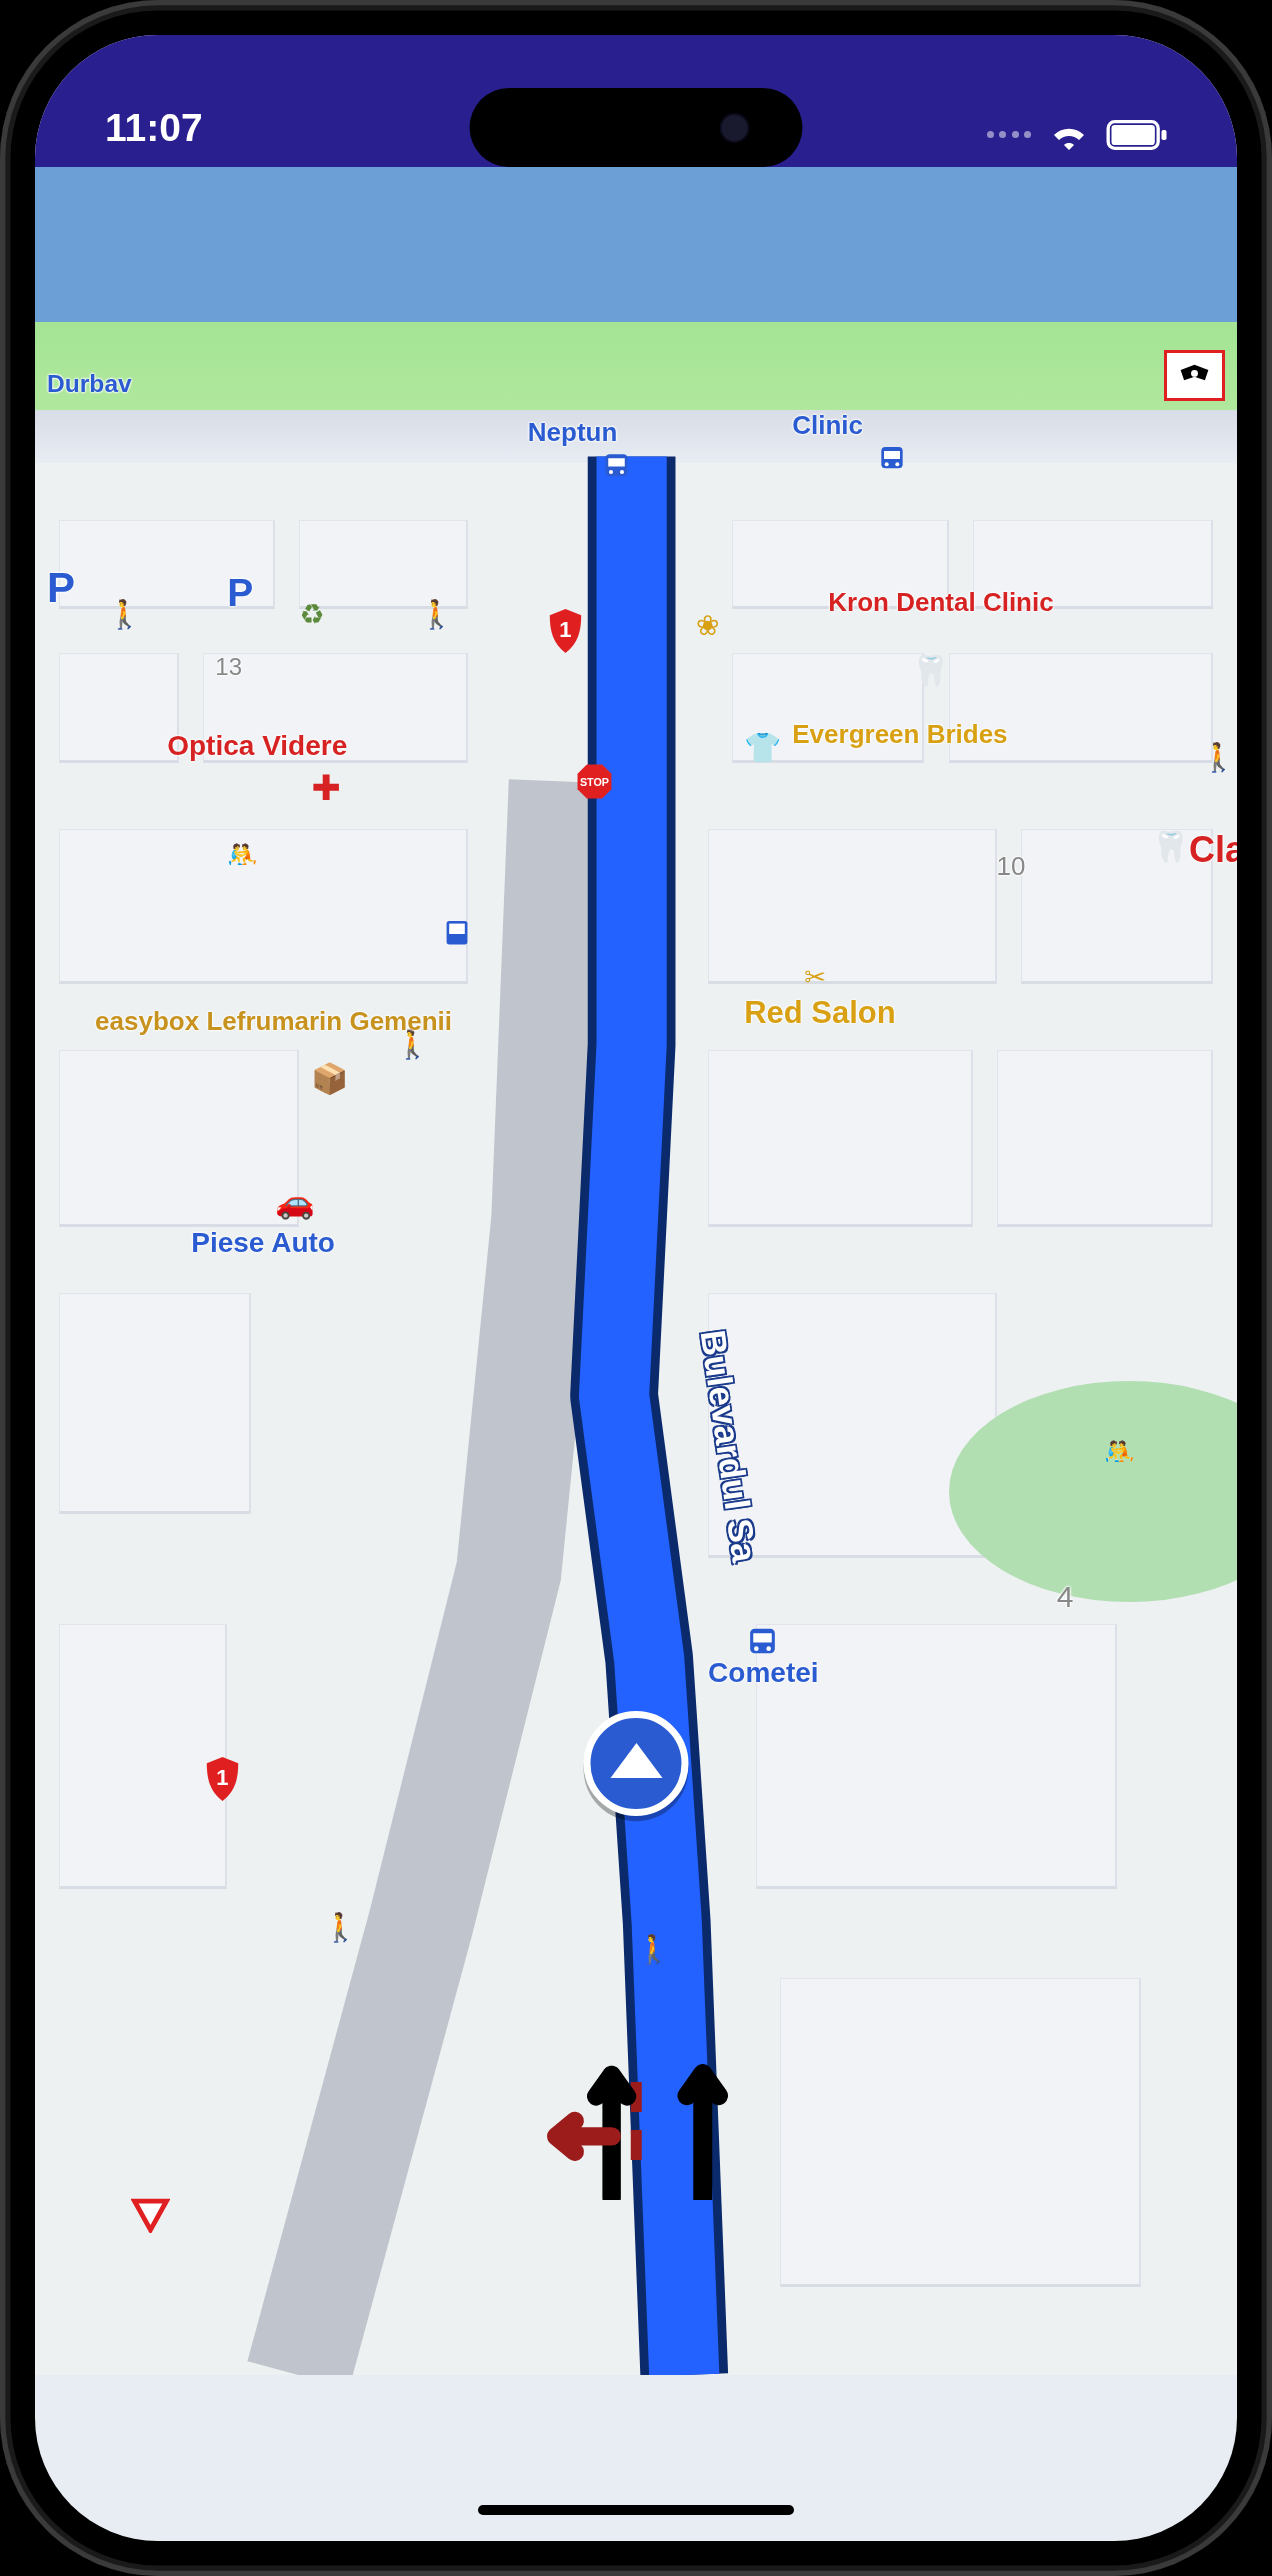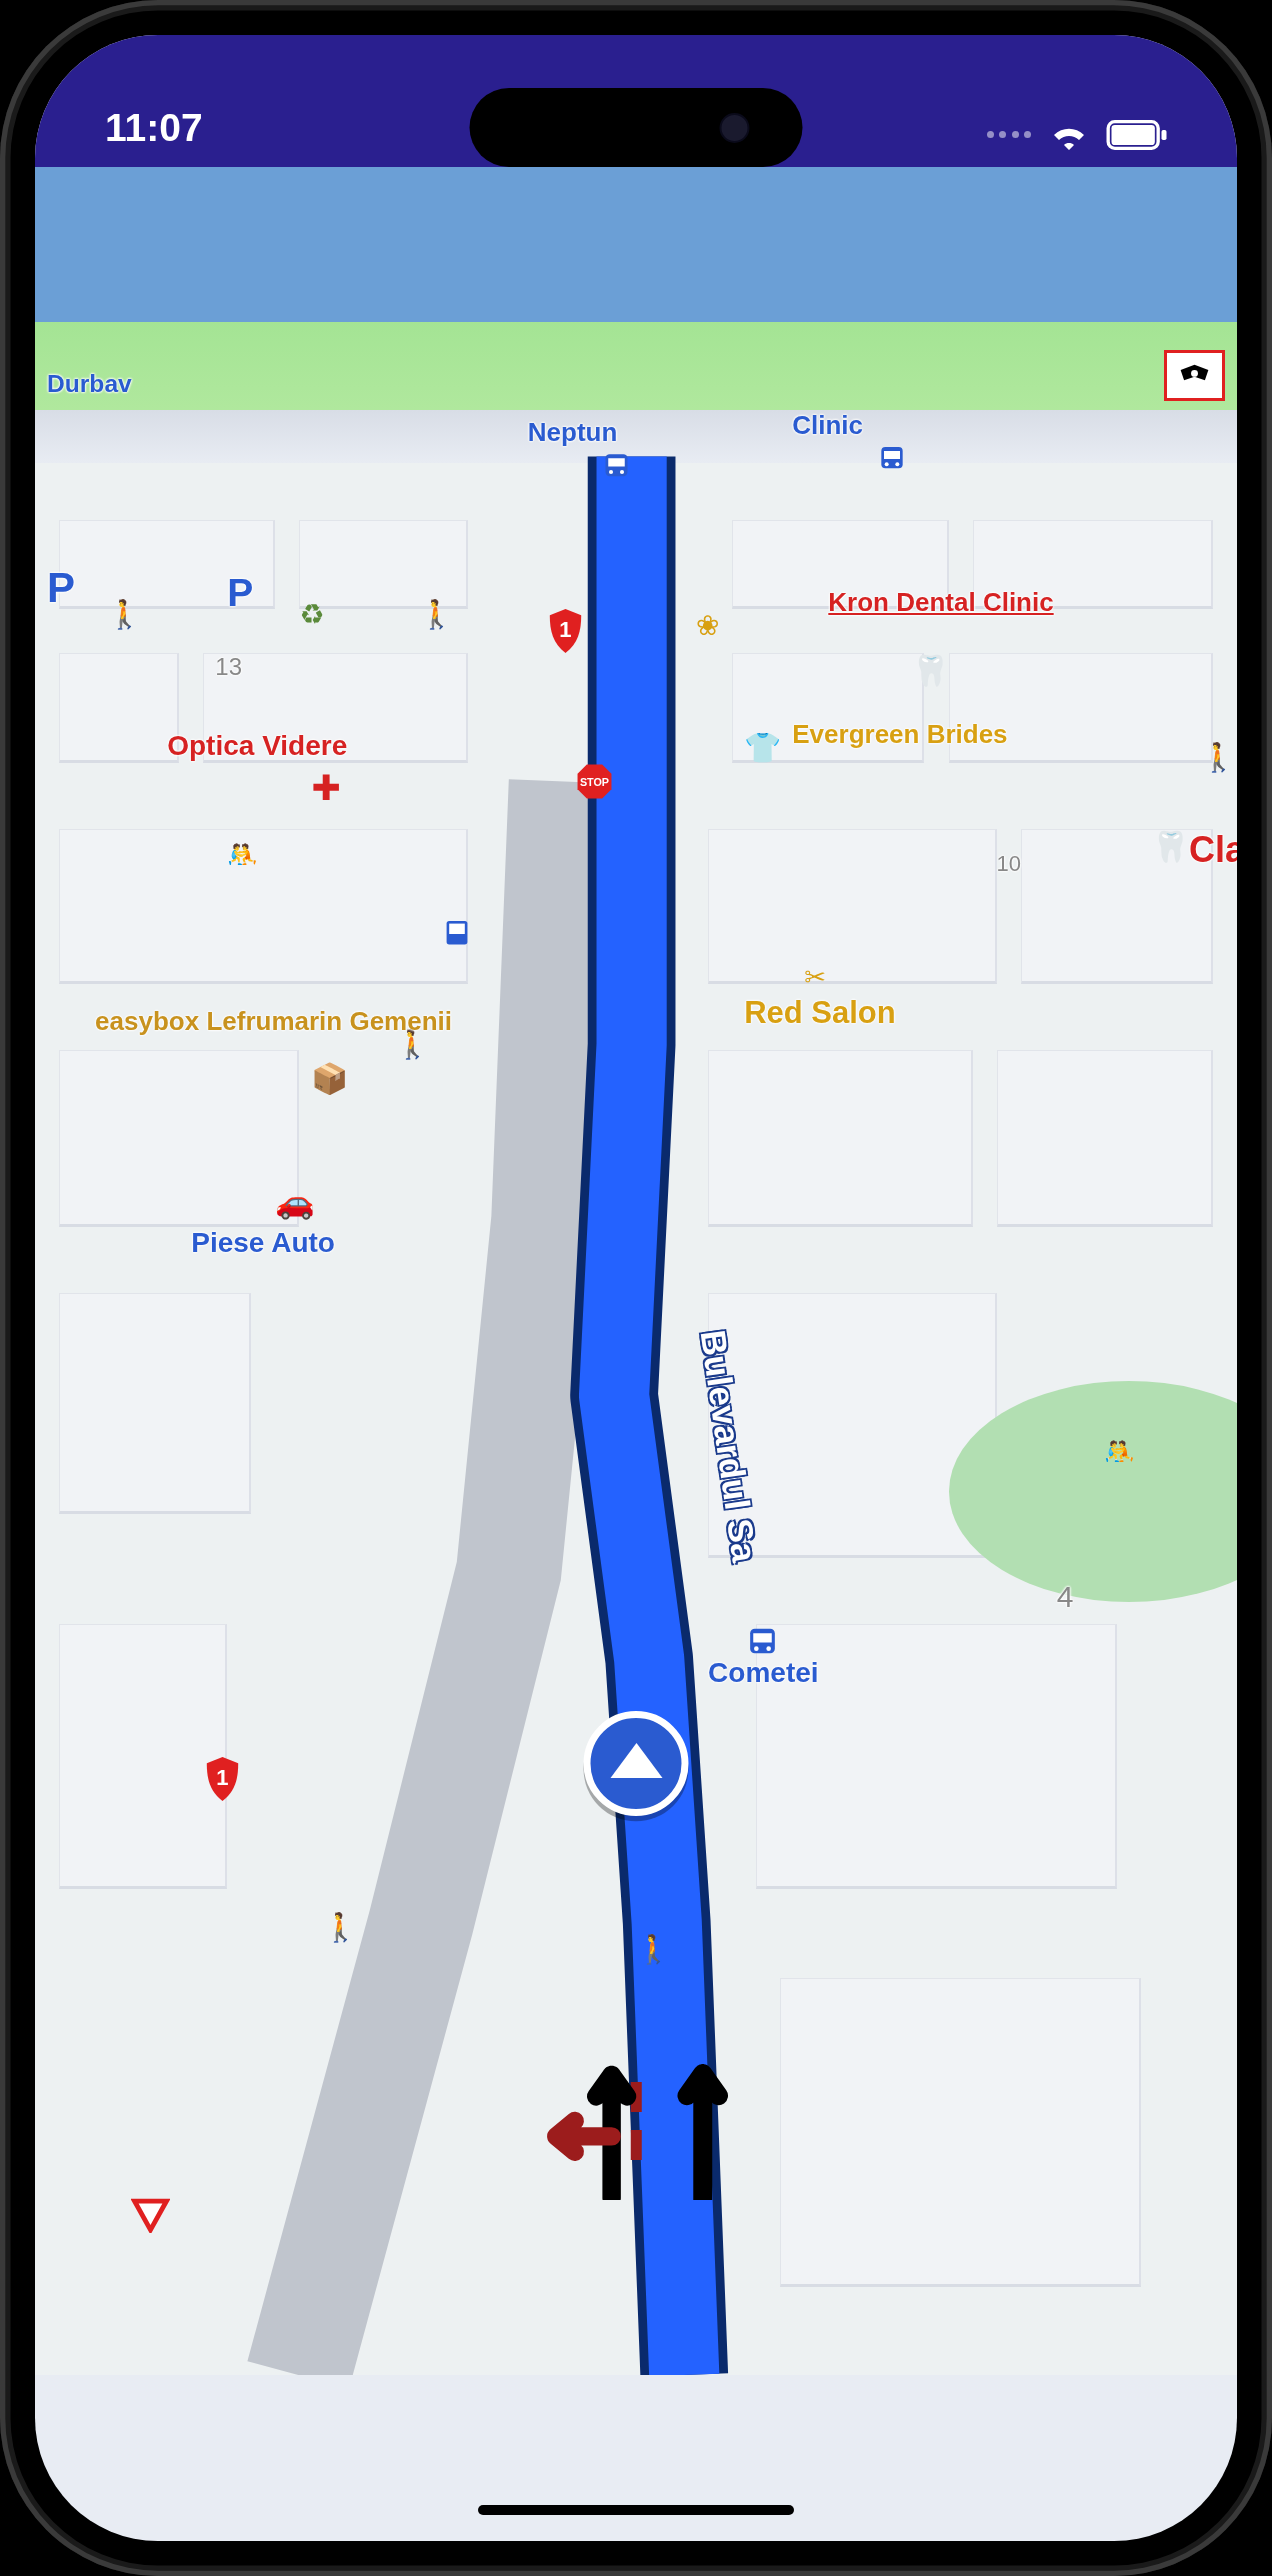--- a/index.html
+++ b/index.html
@@ -326,25 +326,25 @@
           </svg>
       </div>
       <div class="icon-spot" style="top:72%;left:14%;">
         <svg width="39" height="44" viewBox="0 0 24 28" style="font-size:32px">
             <path fill="#e02020" d="M12 0 L22 4 C22 14 20 22 12 28 C4 22 2 14 2 4 Z"></path>
             <text x="12" y="18" fill="#fff" font-size="14" font-weight="bold" text-anchor="middle">1</text>
           </svg>
       </div>
 
       <div class="map-label lbl-gray" style="top:22%;left:15%;font-size:24px;font-weight:400;">13</div>
-      <div class="map-label lbl-gray" style="top:31%;left:80%;font-size:22px;font-weight:400;">10</div>
+      <div class="map-label lbl-gray" style="top:31%;left:80%;font-size:26px;font-weight:400;">10</div>
       <div class="map-label lbl-gray" style="top:64%;left:85%;font-size:30px;font-weight:400;">4</div>
 
       <div class="icon-spot" style="top:22%;left:73%;color:#d62222;font-size:30px;">🦷</div>
-      <div class="map-label lbl-red" style="top:19%;left:66%;font-size:26px;text-align:center;width:158px;text-decoration:underline;">Kron Dental Clinic</div>
+      <div class="map-label lbl-red" style="top:19%;left:66%;font-size:26px;text-align:center;width:158px;">Kron Dental Clinic</div>
 
       <div class="icon-spot" style="top:20%;left:55%;color:#d8a012;">❀</div>
 
       <div class="map-label lbl-red" style="top:25.5%;left:11%;font-size:28px;">Optica Videre</div>
       <div class="icon-spot" style="top:27.2%;left:23%;color:#d62222;font-size:35px;">✚</div>
 
       <div class="icon-spot" style="top:27%;left:45%;">
         <svg width="37" height="37" viewBox="0 0 24 24" style="font-size:32px">
             <polygon fill="#e02020" points="7,1 17,1 23,7 23,17 17,23 7,23 1,17 1,7"></polygon>
             <text x="12" y="15" fill="#fff" font-size="7" font-weight="bold" text-anchor="middle">STOP</text>

